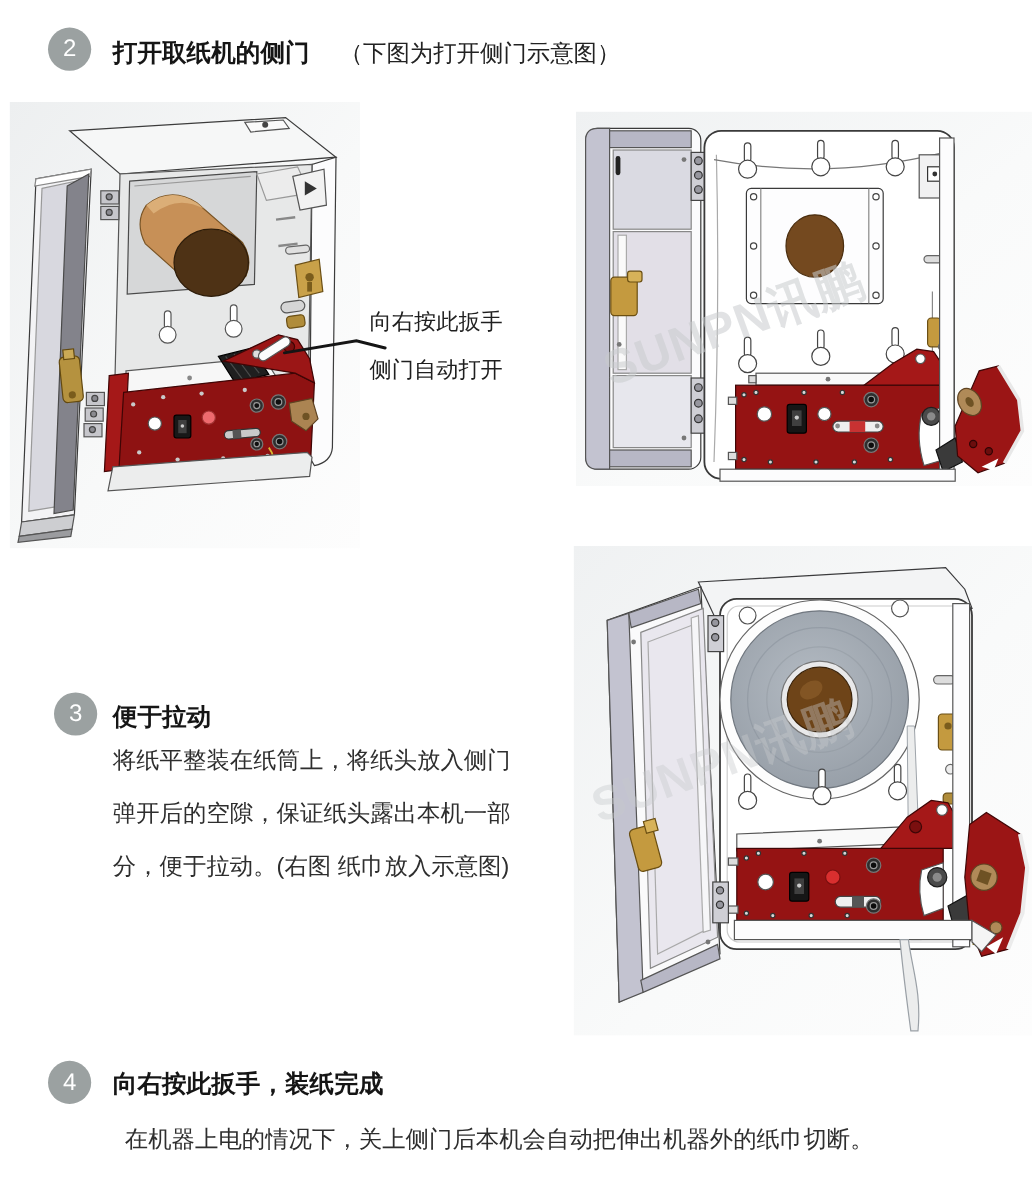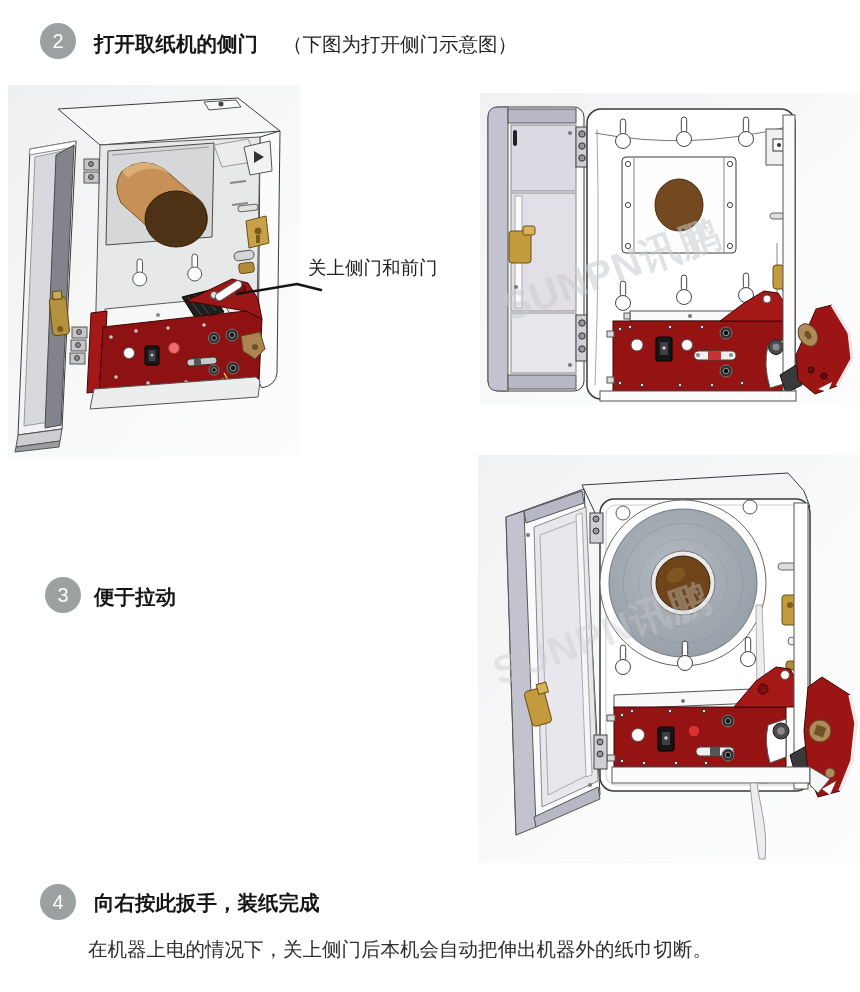--- a/index.html
+++ b/index.html
@@ -164,21 +164,22 @@
         <path d="M8,362 L52,356 L51,362 L7,367 Z" fill="#9b9c9f" stroke="#555"></path>
       </g>
     </svg>
   </div>
 
   <svg class="abs" style="left:233px;top:276px;" width="92" height="24">
     <polyline points="4,18 64,8 88,14" stroke="#151515" stroke-width="2.4" fill="none" stroke-linecap="round"></polyline>
   </svg>
 
   <div class="abs annotation" style="left:308px;top:248px;">
-    <div>关上侧门和前门</div>
+    <div>向右按此扳手</div>
+    <div>侧门自动打开</div>
   </div>
 
   <div class="abs figure" style="left:480px;top:93px;">
     <svg width="380" height="312" viewBox="0 0 380 312">
       <defs>
         <linearGradient id="g2" x1="0" y1="0" x2="1" y2="1">
           <stop offset="0" stop-color="#eff1f2"></stop>
             <stop offset="0.55" stop-color="#f9fafa"></stop>
             <stop offset="1" stop-color="#fdfdfd"></stop>
         </linearGradient>
@@ -321,20 +322,25 @@
       </g>
 
       <rect x="120" y="298" width="196" height="10" fill="#fcfcfd" stroke="#555"></rect>
 
       <text class="wm" transform="translate(136,190) rotate(-20)" font-size="40" fill="#c9ccce" opacity="0.55" text-anchor="middle">SUNPN讯鹏</text>
     </svg>
   </div>
 
   <div class="abs step-circle" style="left:45px;top:577px;">3</div>
   <div class="abs step-title" style="left:94px;top:583px;">便于拉动</div>
+  <div class="abs step3-body" style="left:94px;top:612px;">
+    <div>将纸平整装在纸筒上，将纸头放入侧门</div>
+    <div>弹开后的空隙，保证纸头露出本机一部</div>
+    <div>分，便于拉动。(右图 纸巾放入示意图)</div>
+  </div>
 
   <div class="abs figure" style="left:478px;top:455px;">
     <svg width="382" height="408" viewBox="0 0 382 408">
       <defs>
         <linearGradient id="g3" x1="0" y1="0" x2="1" y2="1">
           <stop offset="0" stop-color="#eff1f2"></stop>
             <stop offset="0.55" stop-color="#f9fafa"></stop>
             <stop offset="1" stop-color="#fdfdfd"></stop>
         </linearGradient>
         <radialGradient id="rollg" cx="0.45" cy="0.42" r="0.7">
@@ -457,15 +463,15 @@
             <circle cx="122" cy="299" r="3" fill="#96969e" stroke="#333"></circle>
         </g>
       </g>
 
       <text class="wm" transform="translate(128,192) rotate(-20)" font-size="40" fill="#c7cacc" opacity="0.4" text-anchor="middle">SUNPN讯鹏</text>
     </svg>
   </div>
 
   <div class="abs step-circle" style="left:40px;top:884px;">4</div>
   <div class="abs step-title" style="left:94px;top:889px;">向右按此扳手，装纸完成</div>
-  <div class="abs body-text" style="left:88px;top:936px;text-align:center;">在机器上电的情况下，关上侧门后本机会自动把伸出机器外的纸巾切断。</div>
+  <div class="abs body-text" style="left:104px;top:936px;text-align:center;">在机器上电的情况下，关上侧门后本机会自动把伸出机器外的纸巾切断。</div>
 
 </div>
 
 </body></html>

